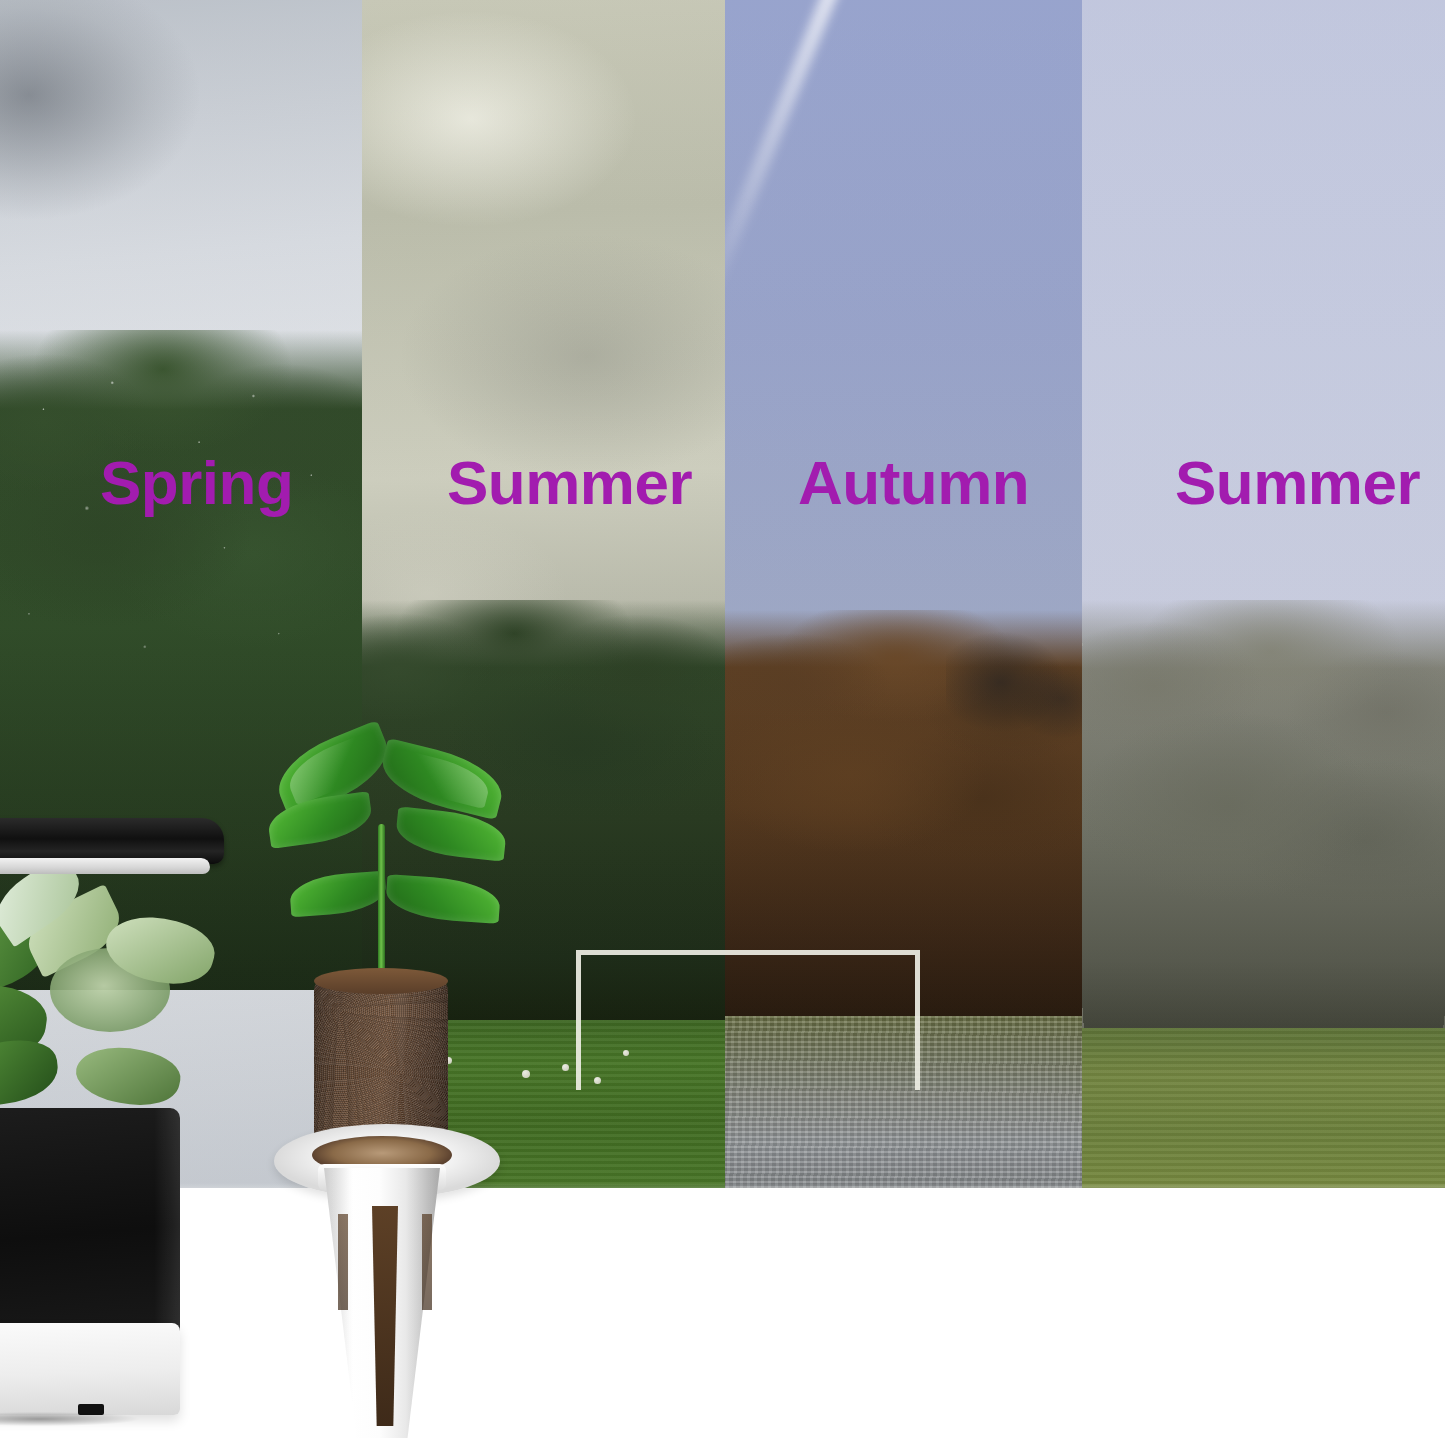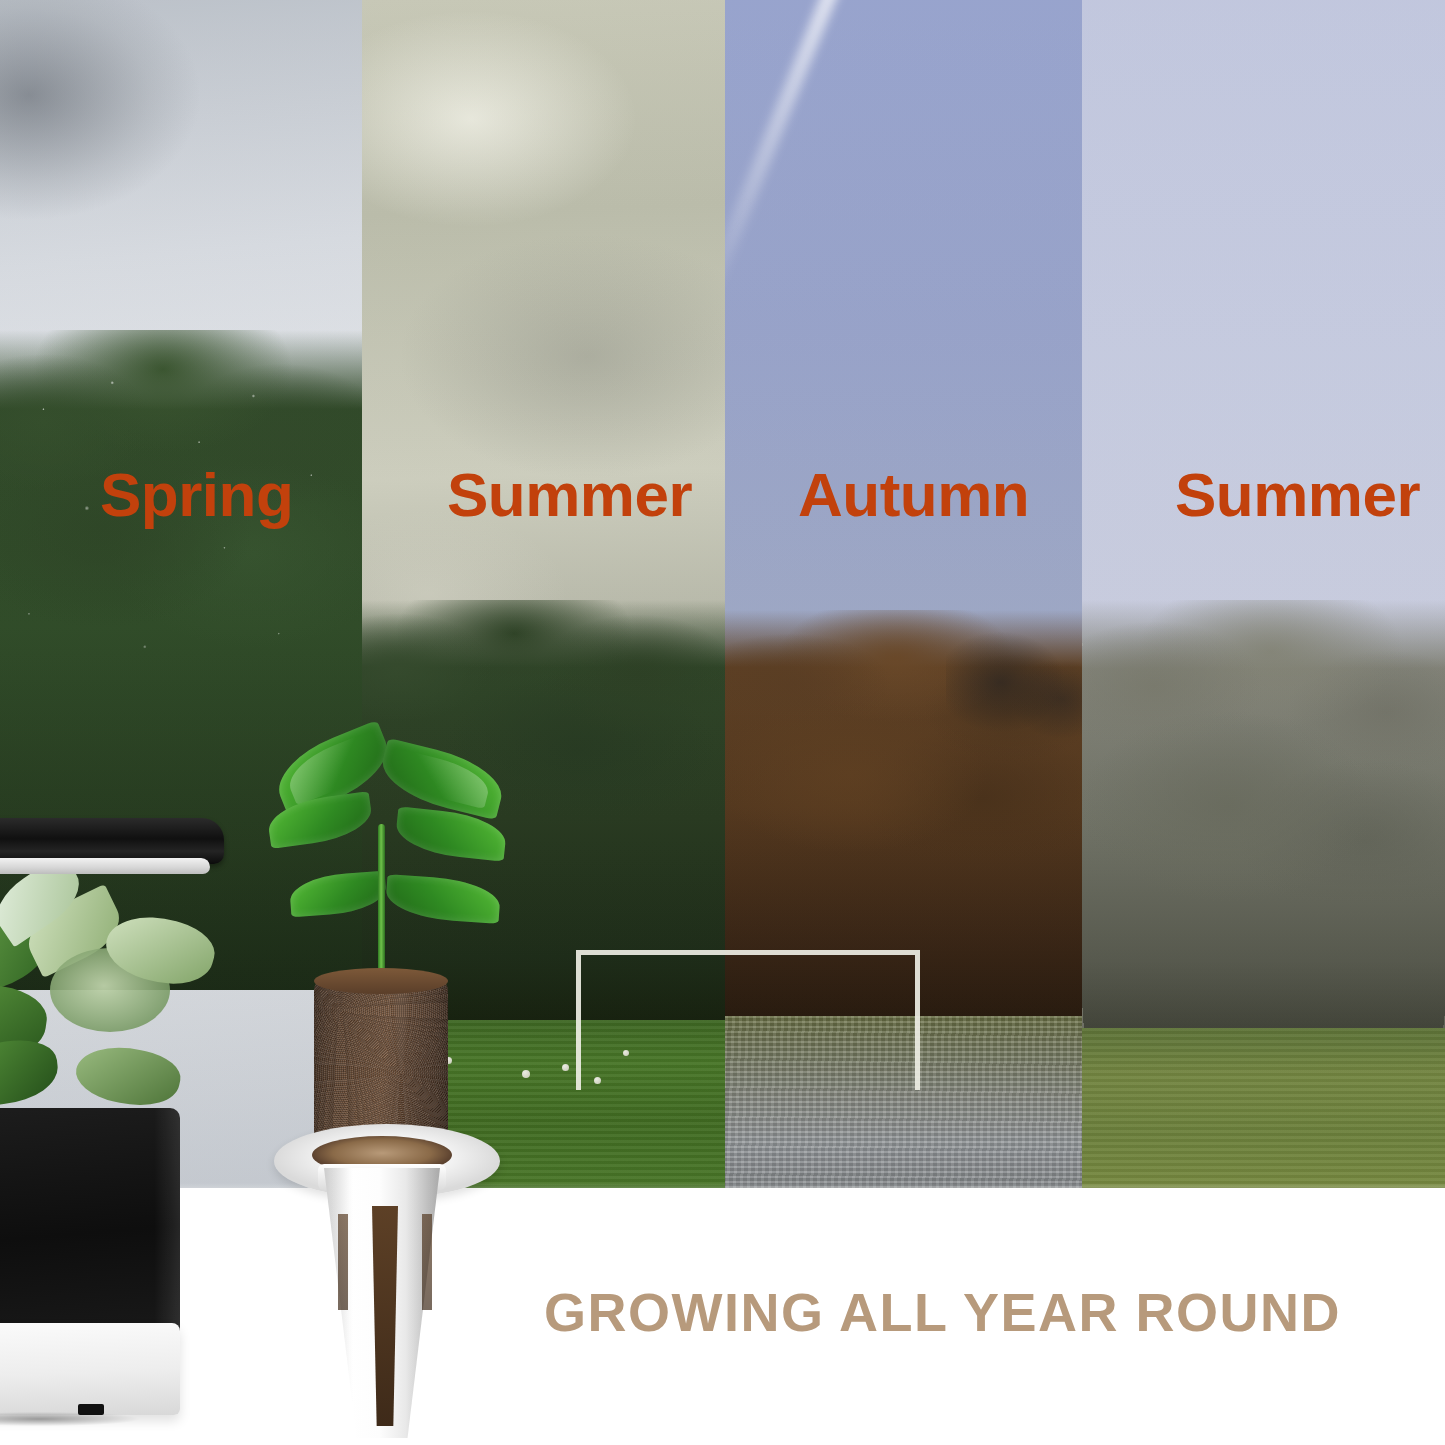--- a/index.html
+++ b/index.html
@@ -178,29 +178,28 @@
   .wash{position:absolute;inset:0;pointer-events:none;}
   .wash-spring{background:linear-gradient(180deg,rgba(255,255,255,.05),rgba(0,0,0,.06));}
   .wash-summer{background:linear-gradient(180deg,rgba(255,252,230,.05),rgba(0,0,0,.05));}
   .wash-autumn{background:linear-gradient(180deg,rgba(150,160,205,.10),rgba(0,0,0,.05));}
   .wash-winter{background:linear-gradient(180deg,rgba(190,198,225,.16),rgba(255,255,255,.04));}
 
   
   .season-label{
     position:absolute;
     top:452px;
-    color:#c2410c;
+    color:#a21caf;
     font-family:"Liberation Sans", sans-serif;
     font-size:62px;
     font-weight:bold;
     letter-spacing:-0.5px;
     line-height:1;
     z-index:9;
     white-space:nowrap;
-    margin-top:12px;
   }
   .label-spring{left:100px;}
   .label-summer{left:447px;}
   .label-autumn{left:798px;}
   .label-winter{left:1175px;}
 
   
   #bottom-band{
     position:absolute;left:0;top:1188px;
     width:1445px;height:257px;
@@ -461,15 +460,14 @@
     <div id="pod-collar"></div>
     <div id="pod-collar-hole"></div>
     <div id="pod-basket-rim"></div>
     <div id="pod-basket"></div>
     <span class="basket-slot" style="left:104px;top:500px;width:26px;height:220px;clip-path:polygon(0% 0%,100% 0%,82% 100%,18% 100%);"></span>
     <span class="basket-slot" style="left:70px;top:508px;width:10px;height:96px;opacity:.7;"></span>
     <span class="basket-slot" style="left:154px;top:508px;width:10px;height:96px;opacity:.7;"></span>
     <div id="basket-shadow"></div>
   </div>
 
-  <div id="tagline">GROWING ALL YEAR ROUND</div>
 
 </div>
 
 </body></html>

